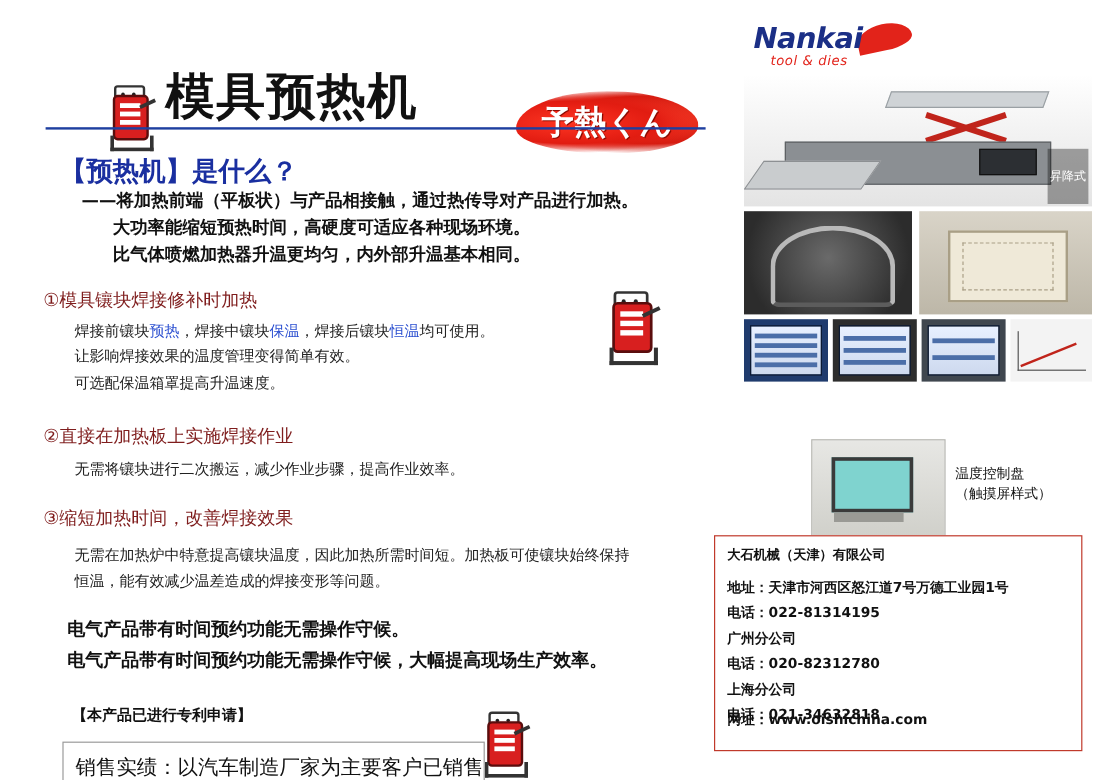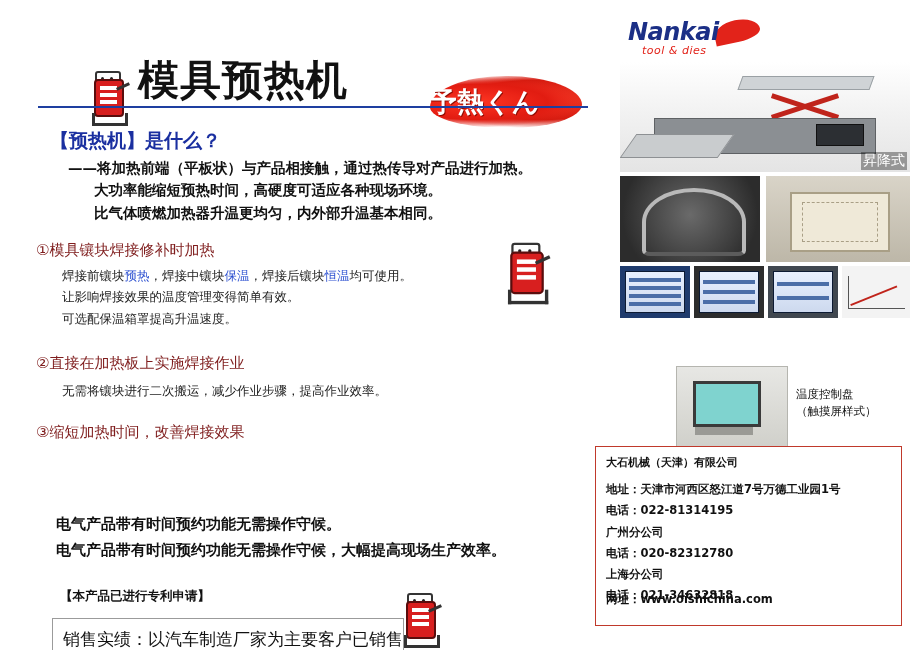--- a/index.html
+++ b/index.html
@@ -60,20 +60,21 @@
     width: 152px; height: 52px;
     background: radial-gradient(ellipse at 30% 50%, #ff2b17 0%, #e01005 48%, rgba(224,16,5,0) 70%),
                 radial-gradient(ellipse at 72% 46%, #ff3a22 0%, #d40f04 50%, rgba(212,15,4,0) 72%);
     border-radius: 50% 50% 48% 52% / 60% 55% 45% 40%;
     opacity: 0.95;
   }
   #logo-badge .logo-label {
     position: absolute;
     left: 0; top: 8px;
     width: 152px;
+    text-align: center;
     color: #ffffff;
     font-size: 27px;
     font-weight: bold;
     text-shadow: 1px 1px 0 #8d0b02;
   }
 
   
   .mascot {
     position: absolute;
     width: 42px; height: 56px;
@@ -127,21 +128,21 @@
     transform: rotate(-25deg);
   }
   #mascot-title { left: 48px; top: 20px; }
   #mascot-sec1  { left: 506px; top: 213px; transform: scale(1.12); }
   #mascot-bottom{ left: 400px; top: 560px; transform: scale(1.0); }
 
   
   #q-heading {
     position: absolute;
     left: 50px; top: 95px;
-    font-size: 19px;
+    font-size: 22px;
     font-weight: bold;
     color: #1a2fa0;
   }
   #intro-block {
     position: absolute;
     left: 68px; top: 124px;
     width: 520px;
     font-size: 14.5px;
     font-weight: bold;
     color: #111;
@@ -245,24 +246,24 @@
   }
 
   .photo {
     position: absolute;
     background: #7d7d7d;
     overflow: hidden;
   }
   .photo .cap {
     position: absolute;
     bottom: 2px; right: 3px;
-    font-size: 14px;
+    font-size: 10px;
     color: #fff;
     background: rgba(0,0,0,0.35);
-    padding: 0 2px;
+    padding: 16px 2px;
   }
 
   
   #photo-main {
     left: 20px; top: 62px; width: 290px; height: 110px;
     background: linear-gradient(180deg, #ffffff 0%, #f2f2f2 45%, #e4e4e4 100%);
   }
   #photo-main .tabletop {
     position: absolute; left: 120px; top: 14px; width: 130px; height: 12px;
     background: #cfd3d6; border: 1px solid #9aa0a4;
@@ -424,20 +425,24 @@
         <div class="arm"></div>
         <div class="legs"></div>
     </div>
 
     <div class="num-heading" id="h2">②直接在加热板上实施焊接作业</div>
     <div class="sub-body" id="b2">
       <div>无需将镶块进行二次搬运，减少作业步骤，提高作业效率。</div>
     </div>
 
     <div class="num-heading" id="h3">③缩短加热时间，改善焊接效果</div>
+    <div class="sub-body" id="b3">
+      <div>无需在加热炉中特意提高镶块温度，因此加热所需时间短。加热板可使镶块始终保持</div>
+      <div>恒温，能有效减少温差造成的焊接变形等问题。</div>
+    </div>
 
     <div id="closing">
       <div>电气产品带有时间预约功能无需操作守候。</div>
       <div>电气产品带有时间预约功能无需操作守候，大幅提高现场生产效率。</div>
     </div>
 
     <div id="patent-note">【本产品已进行专利申请】</div>
 
     <div class="mascot" id="mascot-bottom">
       <div class="head"></div>

